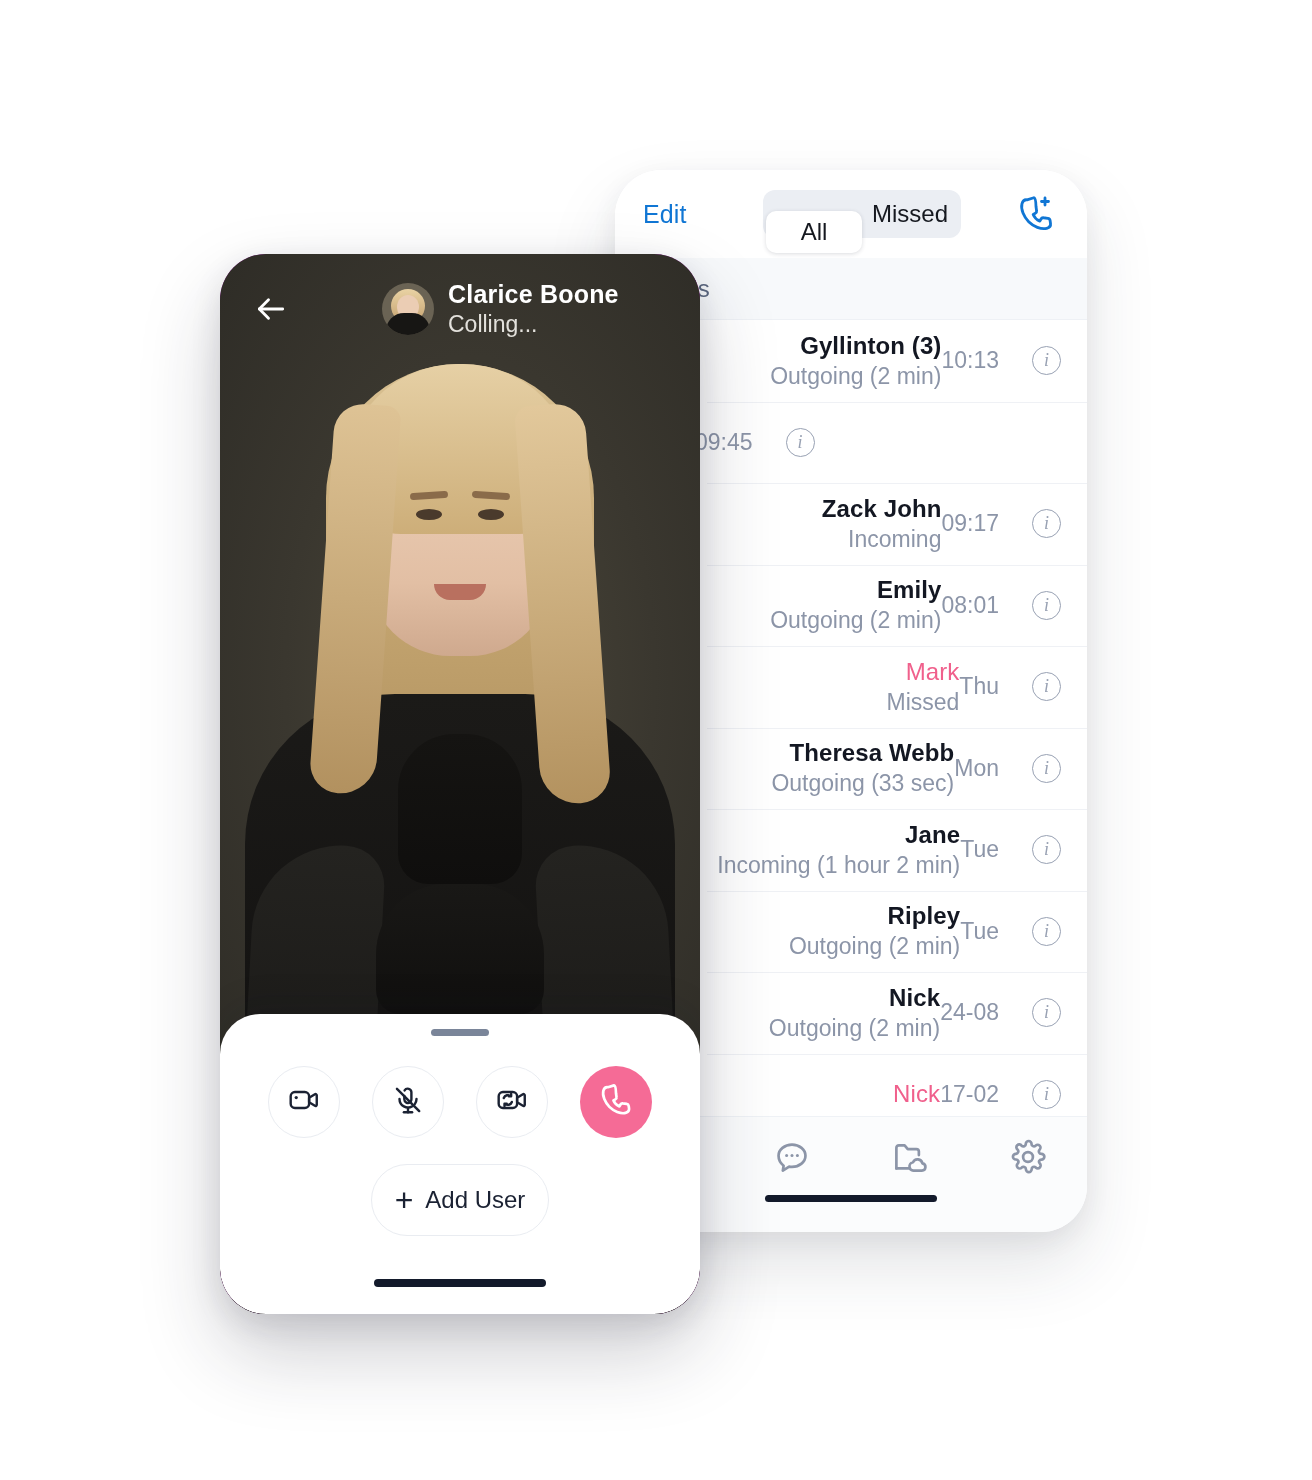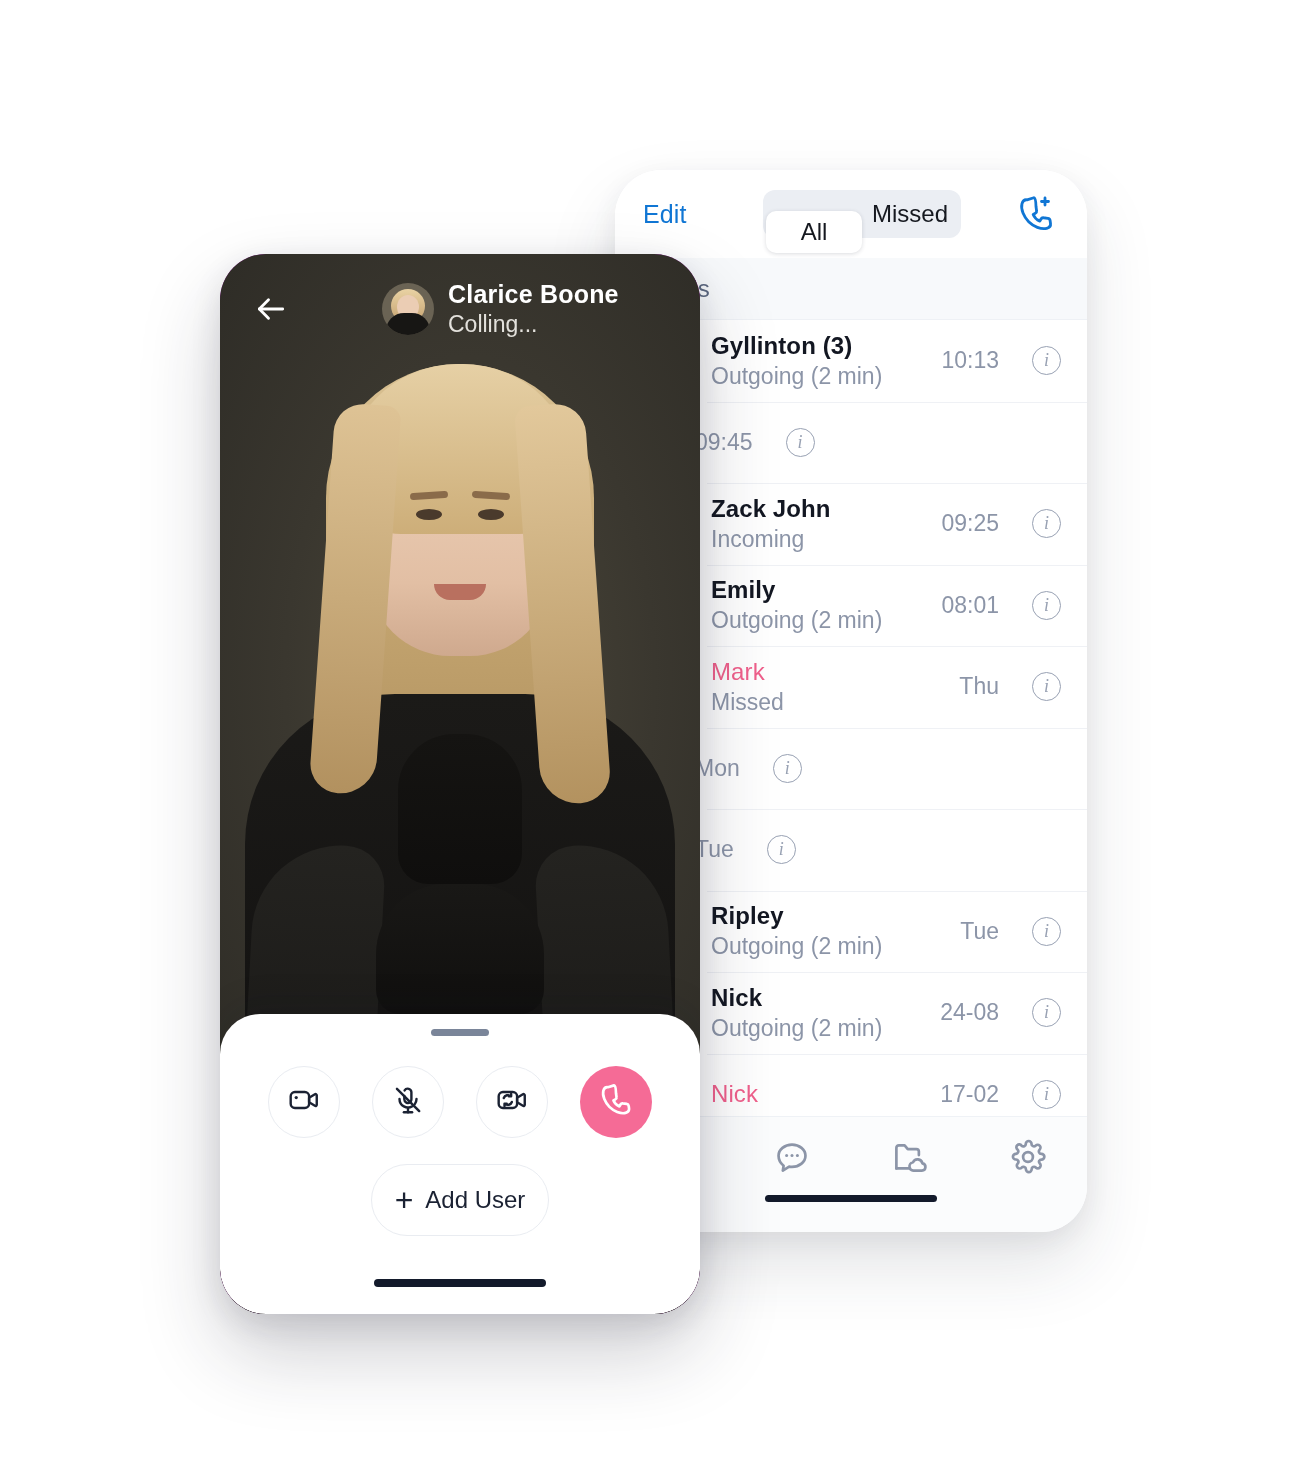--- a/index.html
+++ b/index.html
@@ -68,21 +68,21 @@
   .section-head {
     height: 62px;
     background: #F7F9FB;
     display: flex; align-items: center;
     padding-left: 28px;
     color: #5C6880;
     font-size: 24px;
     border-bottom: 1px solid #EEF1F5;
   }
 
-  .call-list { background:#fff; }
+  .call-list { background:#fff;text-align:right; }
   .call-row {
     position: relative;
     display: flex; align-items: center;
     height: 81.5px;
     padding: 0 26px 0 22px;
   }
   .call-row + .call-row::before {
     content:"";
     position:absolute; left: 92px; right:0; top:0;
     height:1px; background:#EFF1F5;
@@ -338,21 +338,21 @@
           <div class="info-ico">i</div>
         </div>
         <div class="call-row">
           <div class="avatar">
             <div class="ph" style="background: linear-gradient(150deg, rgb(185, 138, 99) 0%, rgb(20, 20, 20) 100%);"></div>
           </div>
           <div class="row-text">
             <div class="row-name">Zack John</div>
             <div class="row-sub">Incoming</div>
           </div>
-          <div class="row-time">09:25</div>
+          <div class="row-time">09:17</div>
           <div class="info-ico">i</div>
         </div>
         <div class="call-row">
           <div class="avatar">
             <div class="ph" style="background: linear-gradient(150deg, rgb(178, 137, 122) 0%, rgb(42, 43, 51) 100%);"></div>
           </div>
           <div class="row-text">
             <div class="row-name">Emily</div>
             <div class="row-sub">Outgoing (2 min)</div>
           </div>
@@ -367,26 +367,34 @@
             <div class="row-name missed">Mark</div>
             <div class="row-sub">Missed</div>
           </div>
           <div class="row-time">Thu</div>
           <div class="info-ico">i</div>
         </div>
         <div class="call-row">
           <div class="avatar">
             <div class="ph" style="background: linear-gradient(150deg, rgb(222, 211, 198) 0%, rgb(123, 90, 68) 100%);"></div>
           </div>
+          <div class="row-text">
+            <div class="row-name">Theresa Webb</div>
+            <div class="row-sub">Outgoing (33 sec)</div>
+          </div>
           <div class="row-time">Mon</div>
           <div class="info-ico">i</div>
         </div>
         <div class="call-row">
           <div class="avatar">
             <div class="ph" style="background: linear-gradient(150deg, rgb(201, 207, 214) 0%, rgb(31, 42, 52) 100%);"></div>
+          </div>
+          <div class="row-text">
+            <div class="row-name">Jane</div>
+            <div class="row-sub">Incoming (1 hour 2 min)</div>
           </div>
           <div class="row-time">Tue</div>
           <div class="info-ico">i</div>
         </div>
         <div class="call-row">
           <div class="avatar">
             <div class="ph" style="background: linear-gradient(150deg, rgb(232, 214, 200) 0%, rgb(23, 23, 23) 100%);"></div>
           </div>
           <div class="row-text">
             <div class="row-name">Ripley</div>

